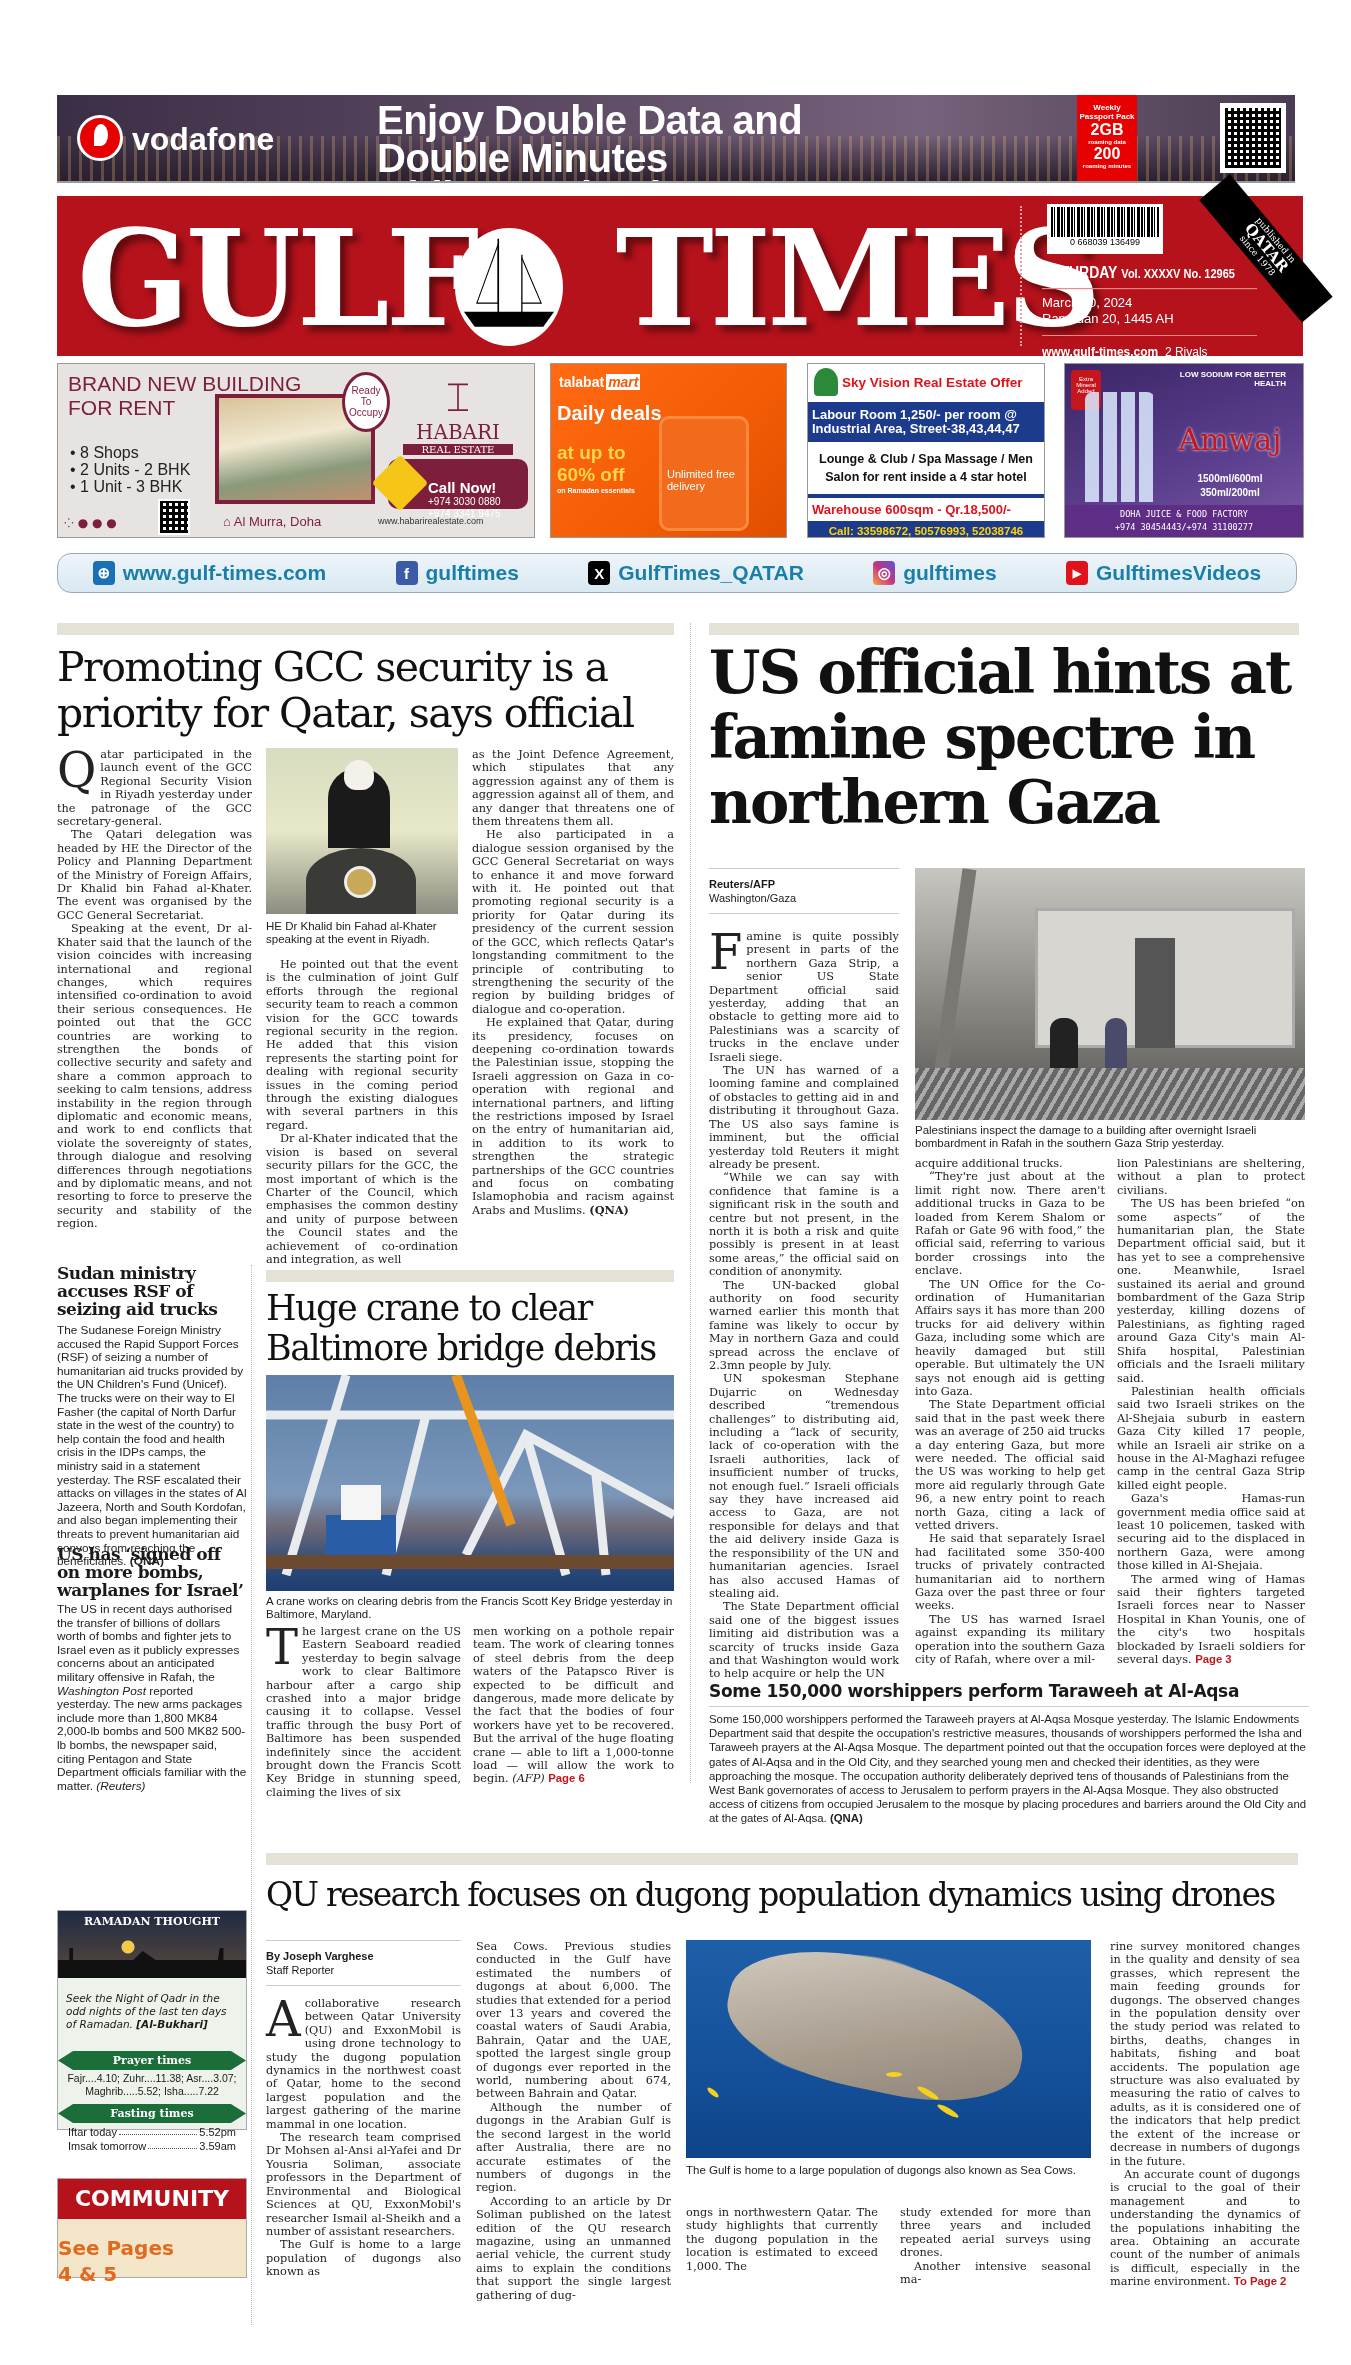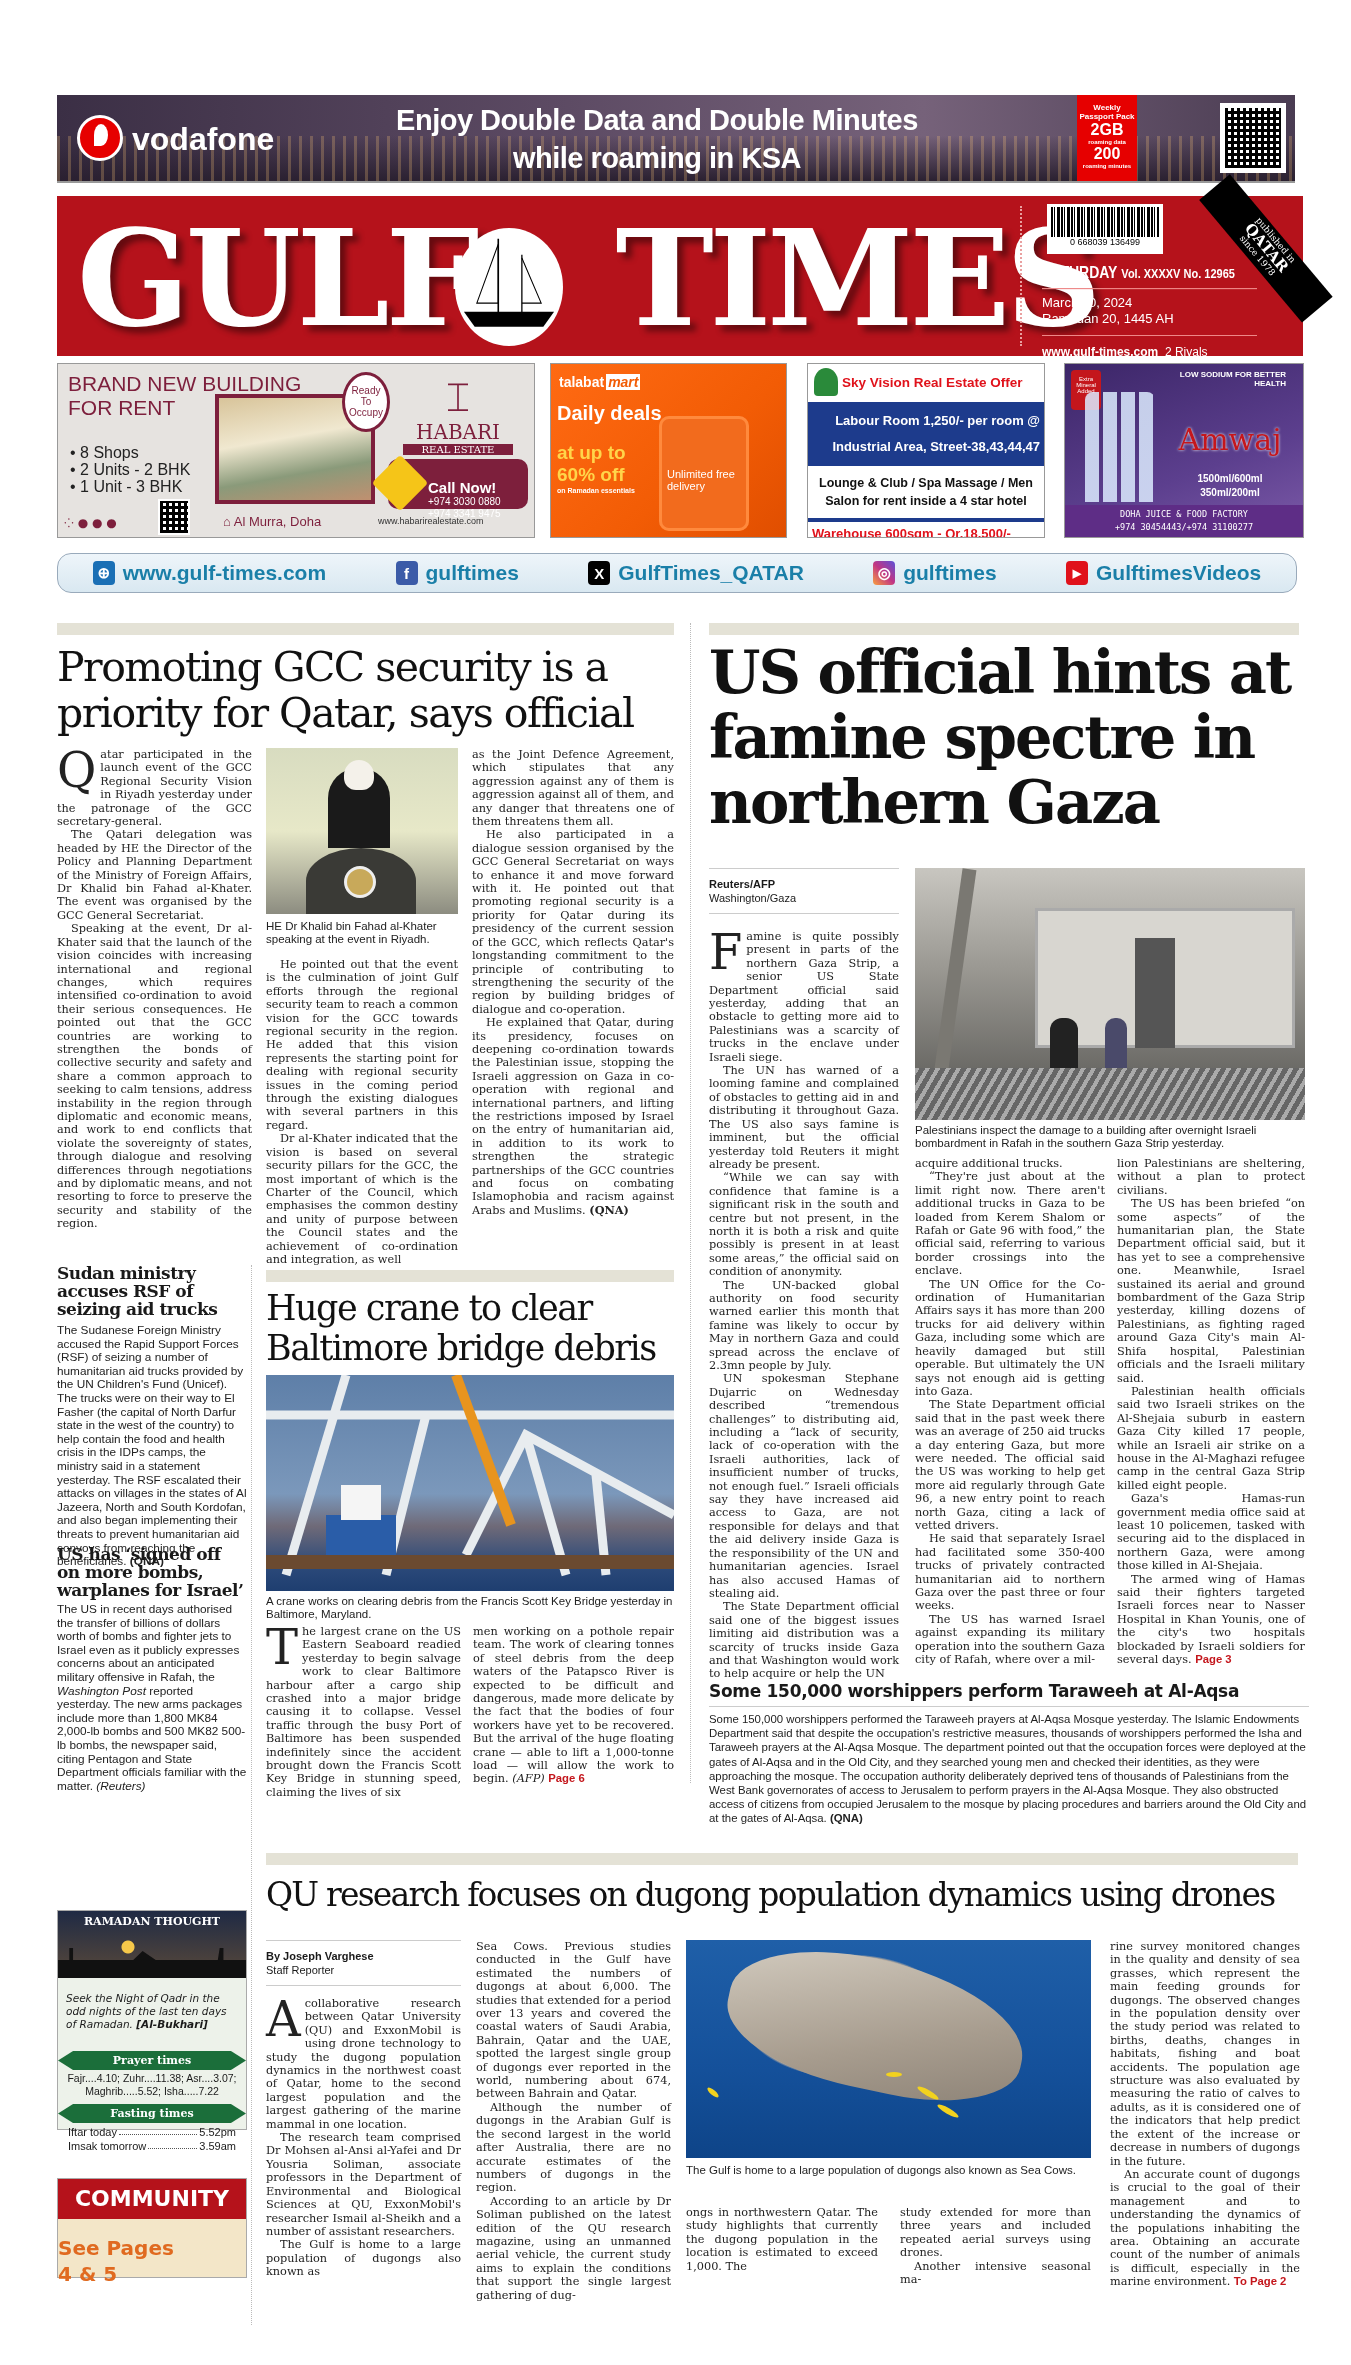--- a/index.html
+++ b/index.html
@@ -4,21 +4,21 @@
 <style>
 *{box-sizing:border-box;margin:0;padding:0}
 body{width:1351px;height:2365px;background:#fff;font-family:"DejaVu Serif",serif;color:#1a1a1a;position:relative;overflow:hidden}
 .abs{position:absolute}
 
 #top-ad{left:57px;top:95px;width:1238px;height:88px;background:linear-gradient(90deg,#3b2f45,#5c4a63 40%,#76627a 70%,#4a3c52);border-bottom:2px solid #999;overflow:hidden}
 #top-ad .city{position:absolute;left:0;right:0;bottom:0;height:45px;background:repeating-linear-gradient(90deg,rgba(255,200,120,.25) 0 3px,transparent 3px 11px),linear-gradient(0deg,#2a2030,transparent)}
 #vf-logo{left:20px;top:20px;width:46px;height:46px;border-radius:50%;background:#e60000;border:3px solid #fff}
 #vf-logo:after{content:"";position:absolute;left:14px;top:6px;width:14px;height:22px;border-radius:50% 50% 50% 0;background:#fff}
 #vf-name{left:75px;top:26px;font-family:"Liberation Sans",sans-serif;font-size:32px;font-weight:bold;color:#fff}
-#ad-head{left:320px;top:6px;width:560px;text-align:center;font-family:"Liberation Sans",sans-serif;font-weight:bold;font-size:29px;line-height:38px;color:#fff;letter-spacing:-.5px}
+#ad-head{left:320px;top:6px;width:560px;font-family:"Liberation Sans",sans-serif;font-weight:bold;font-size:40px;line-height:38px;color:#fff;letter-spacing:-.5px}
 #ad-pack{left:1020px;top:0;width:60px;height:88px;background:#e60000;color:#fff;text-align:center;font-family:"Liberation Sans",sans-serif;font-weight:bold}
 #ad-pack .sm{font-size:8px;padding-top:8px;line-height:9px}
 #ad-pack .big{font-size:16px;line-height:18px}
 #ad-pack .xs{font-size:6px}
 #ad-qr{left:1163px;top:8px;width:66px;height:70px;background:#fff;padding:5px}
 .qr{width:100%;height:100%;background:repeating-linear-gradient(0deg,#000 0 3px,#fff 3px 6px),repeating-linear-gradient(90deg,#000 0 3px,#fff 3px 6px);background-blend-mode:multiply}
 
 #masthead{left:57px;top:196px;width:1246px;height:160px;background:#b5121b;overflow:hidden}
 #mast-title{left:20px;top:8px;font-family:"DejaVu Serif",serif;font-weight:900;font-size:132px;color:#fff;letter-spacing:-4px;line-height:150px;text-shadow:6px 6px 6px rgba(0,0,0,.45);white-space:nowrap}
 #mast-title .gap{display:inline-block;width:140px}
@@ -55,21 +55,21 @@
 #ad-habari .soc{position:absolute;left:6px;top:150px;font-size:12px;color:#7d1f3c}
 #ad-talabat{left:550px;width:237px;background:linear-gradient(135deg,#ff6a13,#f25c05 60%,#e04e00)}
 #ad-talabat .brand{position:absolute;left:6px;top:10px;font-family:"Liberation Sans",sans-serif;font-weight:bold;color:#fff;font-size:14px}
 #ad-talabat .brand span{background:#fff;color:#f25c05;padding:0 2px;font-style:italic}
 #ad-talabat .deal{position:absolute;left:6px;top:38px;font-family:"Liberation Sans",sans-serif;font-weight:bold;color:#fff;font-size:20px;line-height:22px}
 #ad-talabat .off{position:absolute;left:6px;top:78px;font-family:"Liberation Sans",sans-serif;font-weight:bold;color:#ffd54a;font-size:19px;line-height:22px}
 #ad-talabat .bag{position:absolute;left:108px;top:52px;width:90px;height:115px;background:#f26b1d;border-radius:10px;box-shadow:inset 0 0 0 3px #ff8a3d;color:#fff;font-family:"Liberation Sans",sans-serif;font-size:11px;padding:52px 8px 0;text-align:left}
 #ad-skyvision{left:807px;width:238px;background:#fff}
 #ad-skyvision .t{height:38px;font-family:"Liberation Sans",sans-serif;font-weight:bold;color:#e0121b;font-size:13.5px;padding:11px 0 0 34px;position:relative}
 #ad-skyvision .t:before{content:"";position:absolute;left:6px;top:4px;width:24px;height:28px;background:#2a8a3a;border-radius:50% 50% 4px 4px}
-#ad-skyvision .b1{background:#1d3b8c;color:#fff;font-family:"Liberation Sans",sans-serif;font-weight:bold;font-size:13px;line-height:26px;padding:6px 4px;text-align:right}
+#ad-skyvision .b1{background:#1d3b8c;color:#fff;font-family:"Liberation Sans",sans-serif;font-weight:bold;font-size:13px;line-height:14px;padding:6px 4px;text-align:left}
 #ad-skyvision .b2{color:#111;font-family:"Liberation Sans",sans-serif;font-weight:bold;font-size:12.5px;line-height:18px;padding:8px 4px;text-align:center}
 #ad-skyvision .b3{border-top:4px solid #1d3b8c;color:#e0121b;font-family:"Liberation Sans",sans-serif;font-weight:bold;font-size:13px;padding:4px;text-align:left}
 #ad-skyvision .b4{background:#1d3b8c;color:#ffd400;font-family:"Liberation Sans",sans-serif;font-weight:bold;font-size:11.5px;padding:4px;text-align:center}
 #ad-amwaj{left:1064px;width:240px;background:linear-gradient(160deg,#3c2668,#5c3f8e 60%,#7c5aa8)}
 #ad-amwaj .low{position:absolute;left:81px;top:6px;width:140px;text-align:right;color:#fff;font-family:"Liberation Sans",sans-serif;font-size:8px;font-weight:bold}
 #ad-amwaj .badge{position:absolute;left:6px;top:6px;width:30px;height:40px;background:#c4161c;color:#fff;font-size:6px;font-family:"Liberation Sans",sans-serif;text-align:center;padding-top:6px;border-radius:4px}
 #ad-amwaj .bottles{position:absolute;left:20px;top:28px;width:70px;height:110px;background:repeating-linear-gradient(90deg,rgba(220,235,255,.85) 0 14px,transparent 14px 18px);border-radius:8px 8px 0 0}
 #ad-amwaj .name{position:absolute;left:100px;top:58px;width:130px;text-align:center;font-family:"DejaVu Serif",serif;font-size:30px;color:#c4161c;text-shadow:0 0 3px #fff}
 #ad-amwaj .ml{position:absolute;left:100px;top:108px;width:130px;text-align:center;font-family:"Liberation Sans",sans-serif;font-weight:bold;color:#fff;font-size:10px;line-height:14px}
 #ad-amwaj .fac{position:absolute;left:0;bottom:0;width:100%;background:#5e2d86;color:#fff;font-family:"DejaVu Sans Mono",monospace;font-size:8.5px;text-align:center;padding:3px 0;line-height:13px}

